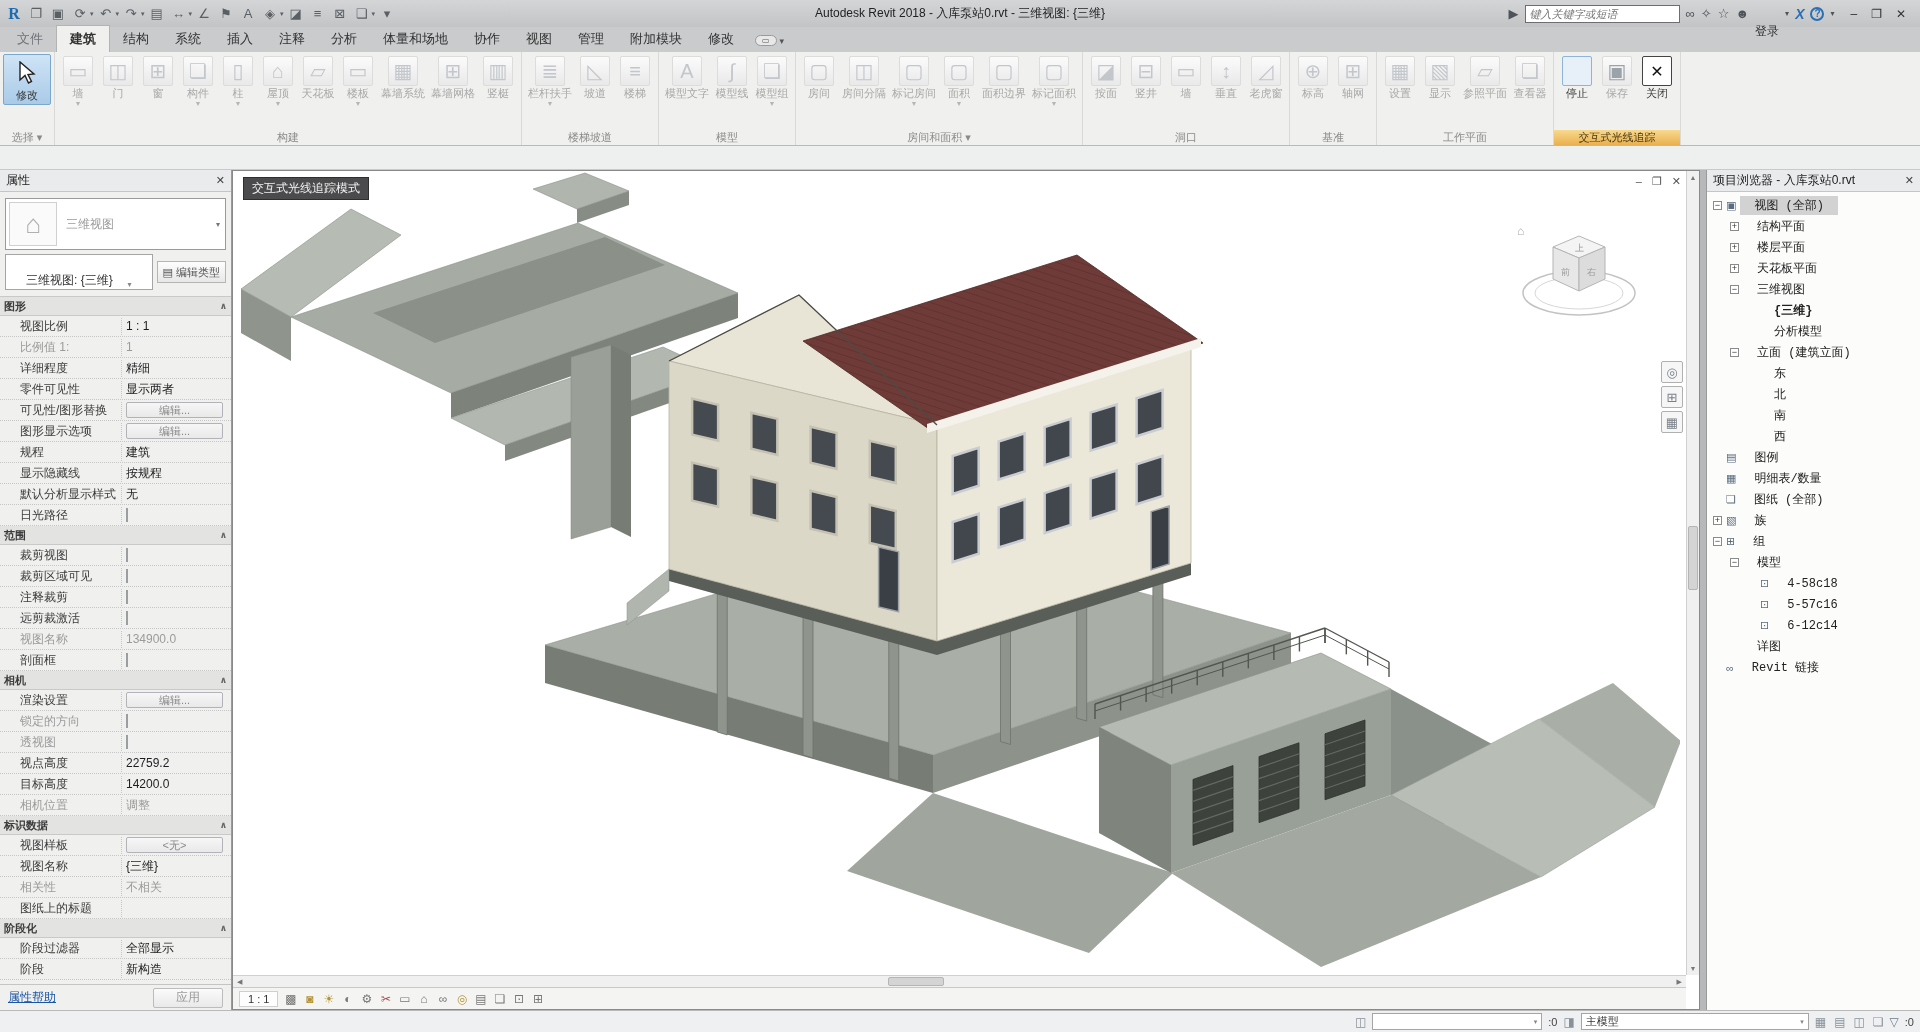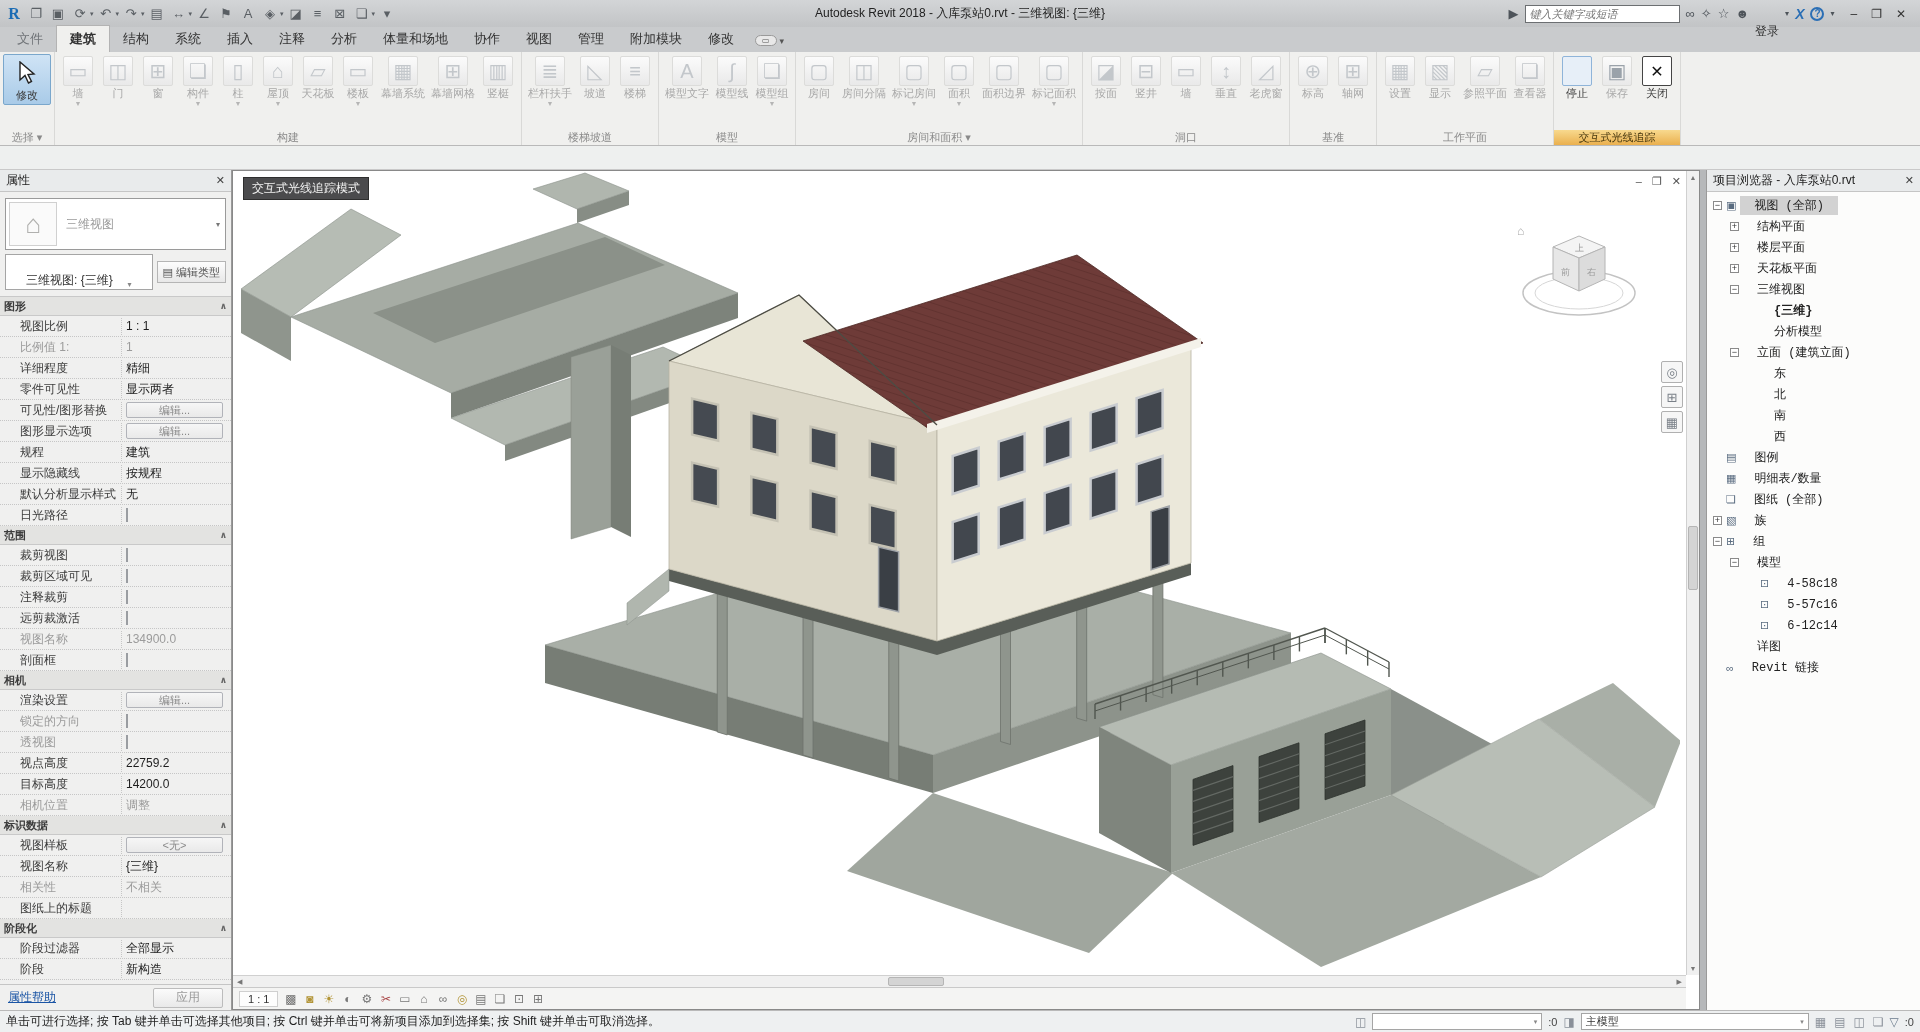--- a/index.html
+++ b/index.html
@@ -890,21 +890,20 @@
           <div class="titem" style="padding-left: 6px;">
             <span style="width: 13px; flex: 0 0 auto;"></span>
             <span class="tico">∞</span>
             <span class="tlabel">Revit 链接</span>
           </div>
         </div>
     </div>
   </div>
 
   <div class="statusbar">
-    <span>单击可进行选择; 按 Tab 键并单击可选择其他项目; 按 Ctrl 键并单击可将新项目添加到选择集; 按 Shift 键并单击可取消选择。</span>
     <span class="sb-right">
       <span class="sb-ico">◫</span>
       <span class="sb-combo" style="width:170px;">
           <span class="dd" style="margin-left:auto;">▾</span>
         </span>
       <span class="sb-count">:0</span>
       <span class="sb-ico">◨</span>
       <span class="sb-combo" style="width:228px;">
         <span>主模型</span>
           <span class="dd" style="margin-left:auto;">▾</span>

